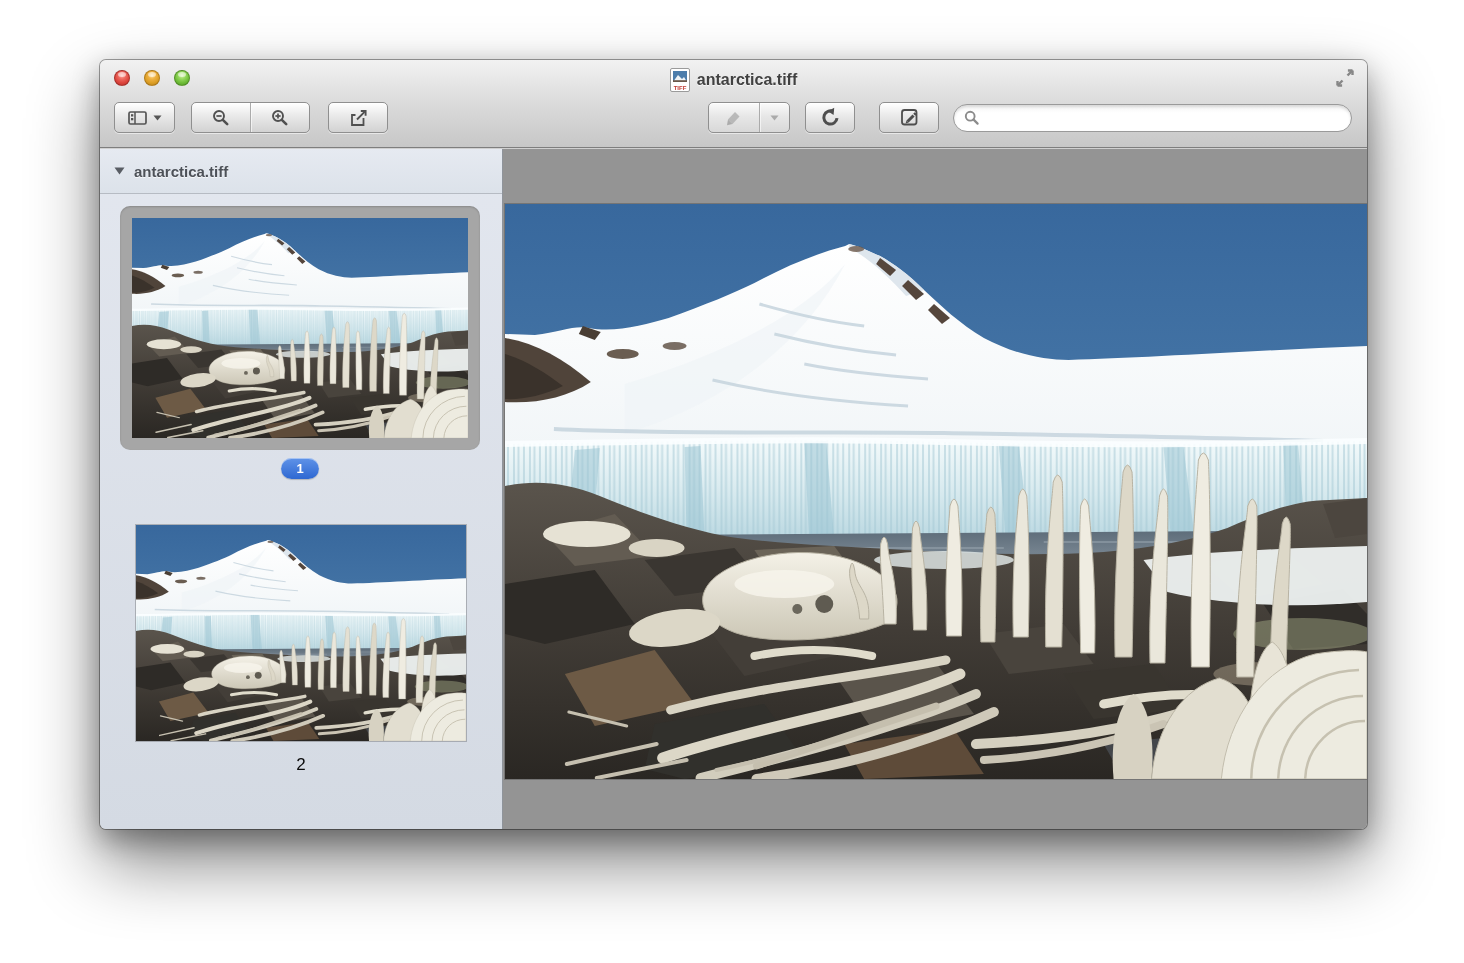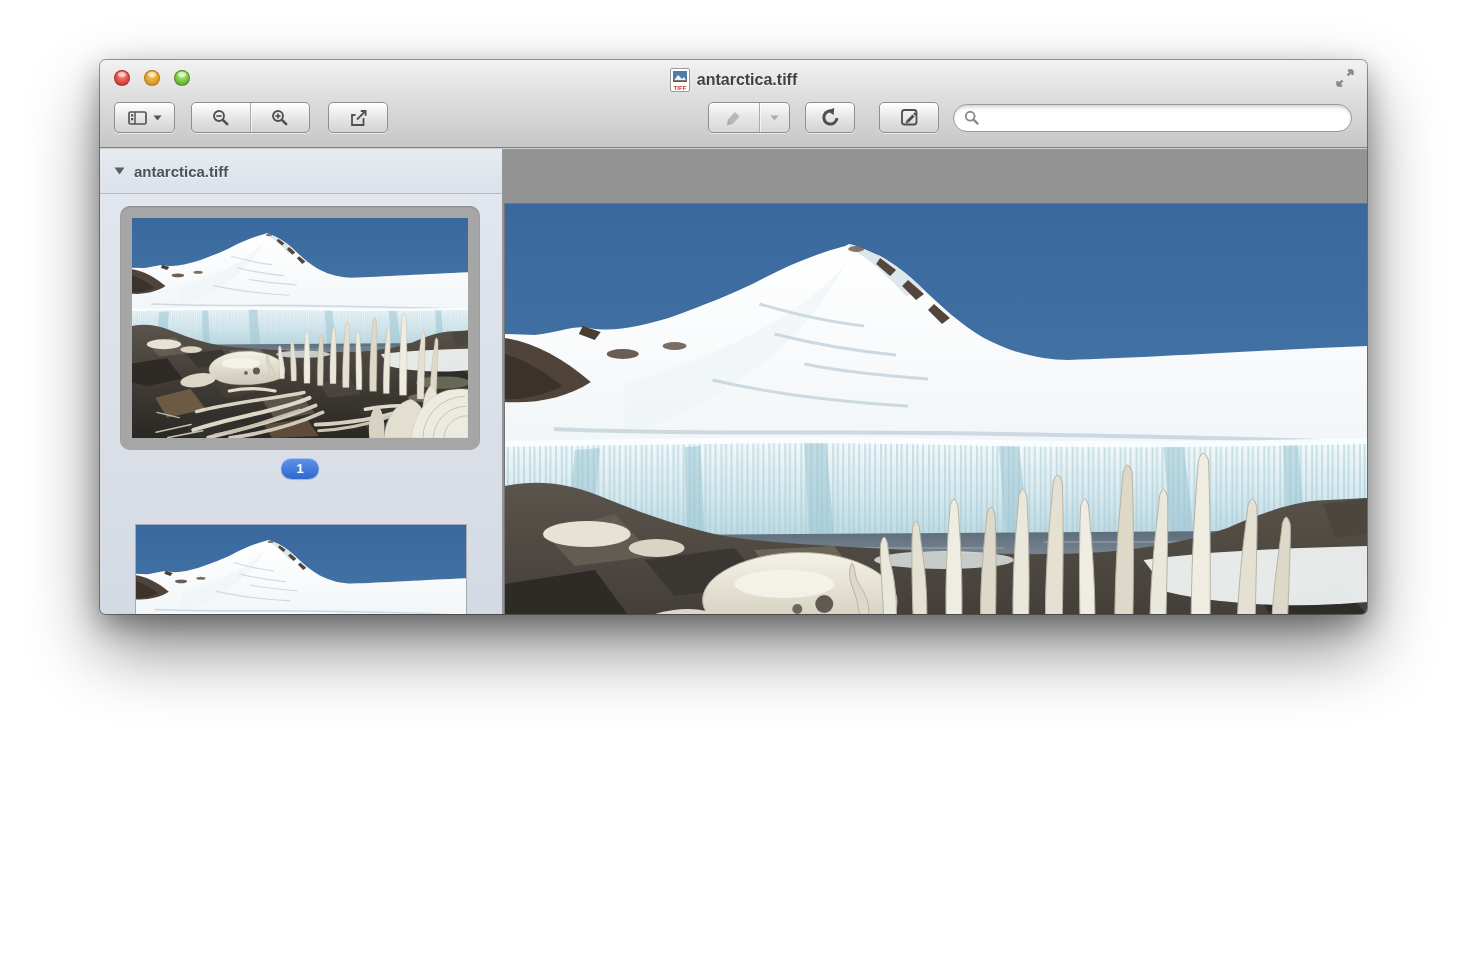--- a/index.html
+++ b/index.html
@@ -1,20 +1,20 @@
 <!DOCTYPE html>
 <html><head>
 <meta charset="utf-8">
 <style>
   * { margin:0; padding:0; box-sizing:border-box; }
   html,body { width:1464px; height:963px; background:#ffffff; overflow:hidden;
               font-family:"Liberation Sans", sans-serif; }
 
   
-  .window { position:absolute; left:100px; top:60px; width:1267px; height:554px;
+  .window { position:absolute; left:100px; top:60px; width:1267px; height:769px;
             border-radius:6px; background:#d0d0d0;
             box-shadow:0 34px 70px rgba(0,0,0,.48), 0 10px 28px rgba(0,0,0,.32), 0 0 0 1px rgba(90,90,90,.55); }
 
   
   .chrome { position:absolute; left:0; top:0; right:0; height:88px;
             border-radius:6px 6px 0 0;
             background:linear-gradient(#f2f2f2, #dddddd 45%, #c7c7c7);
             border-bottom:1px solid #7e7e7e; }
   .titlebar-title { position:absolute; top:7px; left:0; right:0; height:26px;
             display:flex; align-items:center; justify-content:center; gap:7px;

